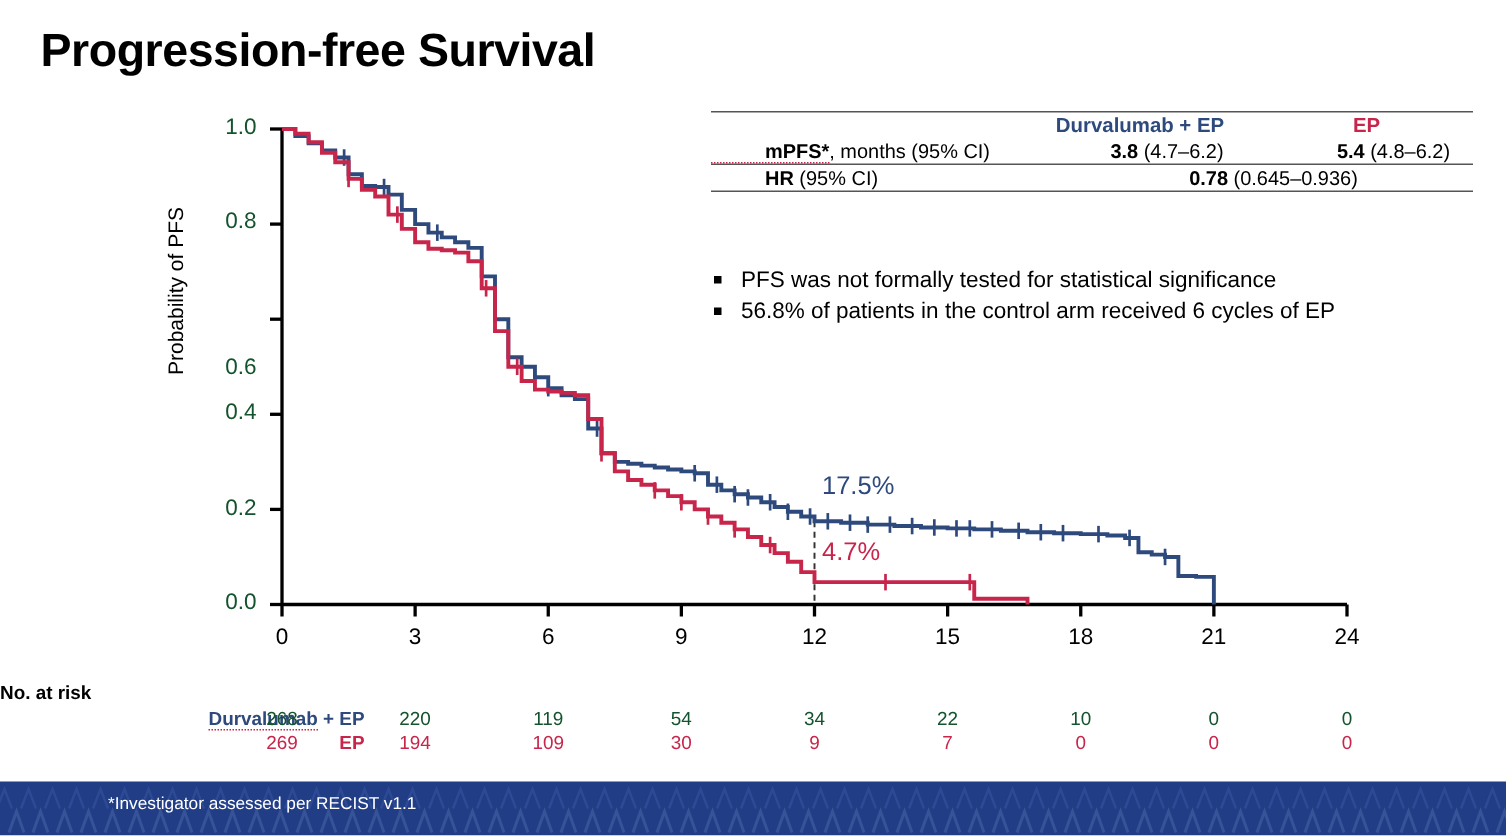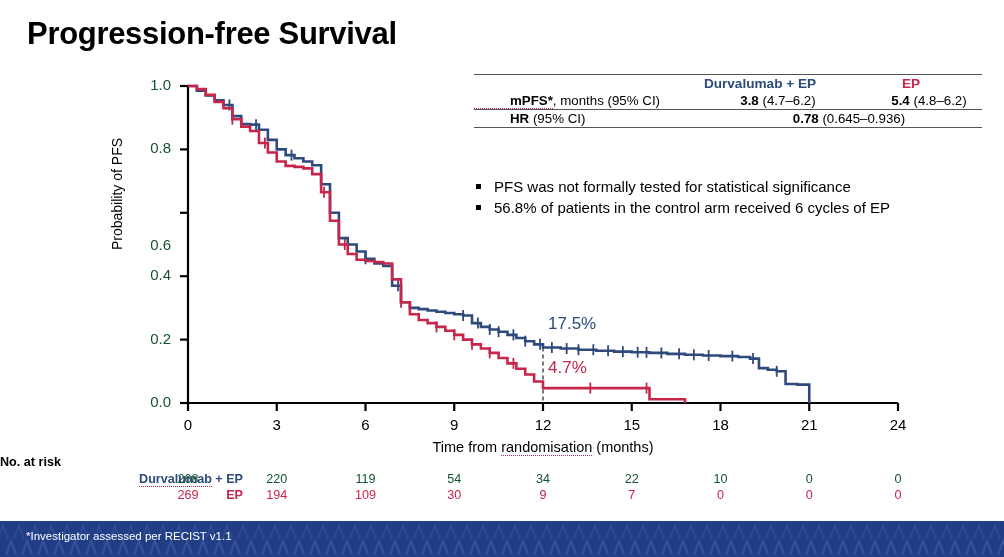--- a/index.html
+++ b/index.html
@@ -75,21 +75,21 @@
   #risk .cell.r1{top:17px;color:#14532d;}
   #risk .cell.r2{top:33px;color:#C8254B;}
 
   
   #footer{
     position:absolute;left:0;top:521px;width:1004px;height:36px;
     background:#203D86;overflow:hidden;
   }
   #footer .tex{position:absolute;left:0;top:0;width:1004px;height:36px;opacity:.55;}
   #footer .ftxt{
-    position:absolute;top:9px;font-size:11.5px;color:#ffffff;
+    position:absolute;top:9px;font-size:11.5px;color:#ffffff;margin-left:46px;
   }
   #foot-left{left:26px;}
   #foot-right{right:22px;}
   .uline-red{border-bottom:1.5px dotted #ff9aa8;}
 </style>
 </head>
 <body>
 
 <div id="slide">
 
@@ -157,21 +157,20 @@
           <line x1="472" y1="338.855" x2="472" y2="349.855" stroke="#C8254B" stroke-width="1.8"></line>
           <line x1="489.75" y1="347.414" x2="489.75" y2="358.414" stroke="#C8254B" stroke-width="1.8"></line>
           <line x1="513.4166666666666" y1="357.875" x2="513.4166666666666" y2="368.875" stroke="#C8254B" stroke-width="1.8"></line>
           <line x1="590.3333333333333" y1="382.601" x2="590.3333333333333" y2="393.601" stroke="#C8254B" stroke-width="1.8"></line>
           <line x1="646.5416666666667" y1="382.601" x2="646.5416666666667" y2="393.601" stroke="#C8254B" stroke-width="1.8"></line>
         </g>
       </svg>
 
     <div id="ylabel">Probability of PFS</div>
 
-    <div id="xlabel"><span>Time from </span><span class="spell">randomisation</span><span> (months)</span></div>
 
     <div id="ytick-labels">
         <div class="ytick-lab" style="left: 131px; top: 76px;">1.0</div>
         <div class="ytick-lab" style="left: 131px; top: 139.4px;">0.8</div>
         <div class="ytick-lab" style="left: 131px; top: 202.8px; margin-top: 33px;">0.6</div>
         <div class="ytick-lab" style="left: 131px; top: 266.2px;">0.4</div>
         <div class="ytick-lab" style="left: 131px; top: 329.6px;">0.2</div>
         <div class="ytick-lab" style="left: 131px; top: 393px;">0.0</div>
       </div>
     <div id="xtick-labels">

